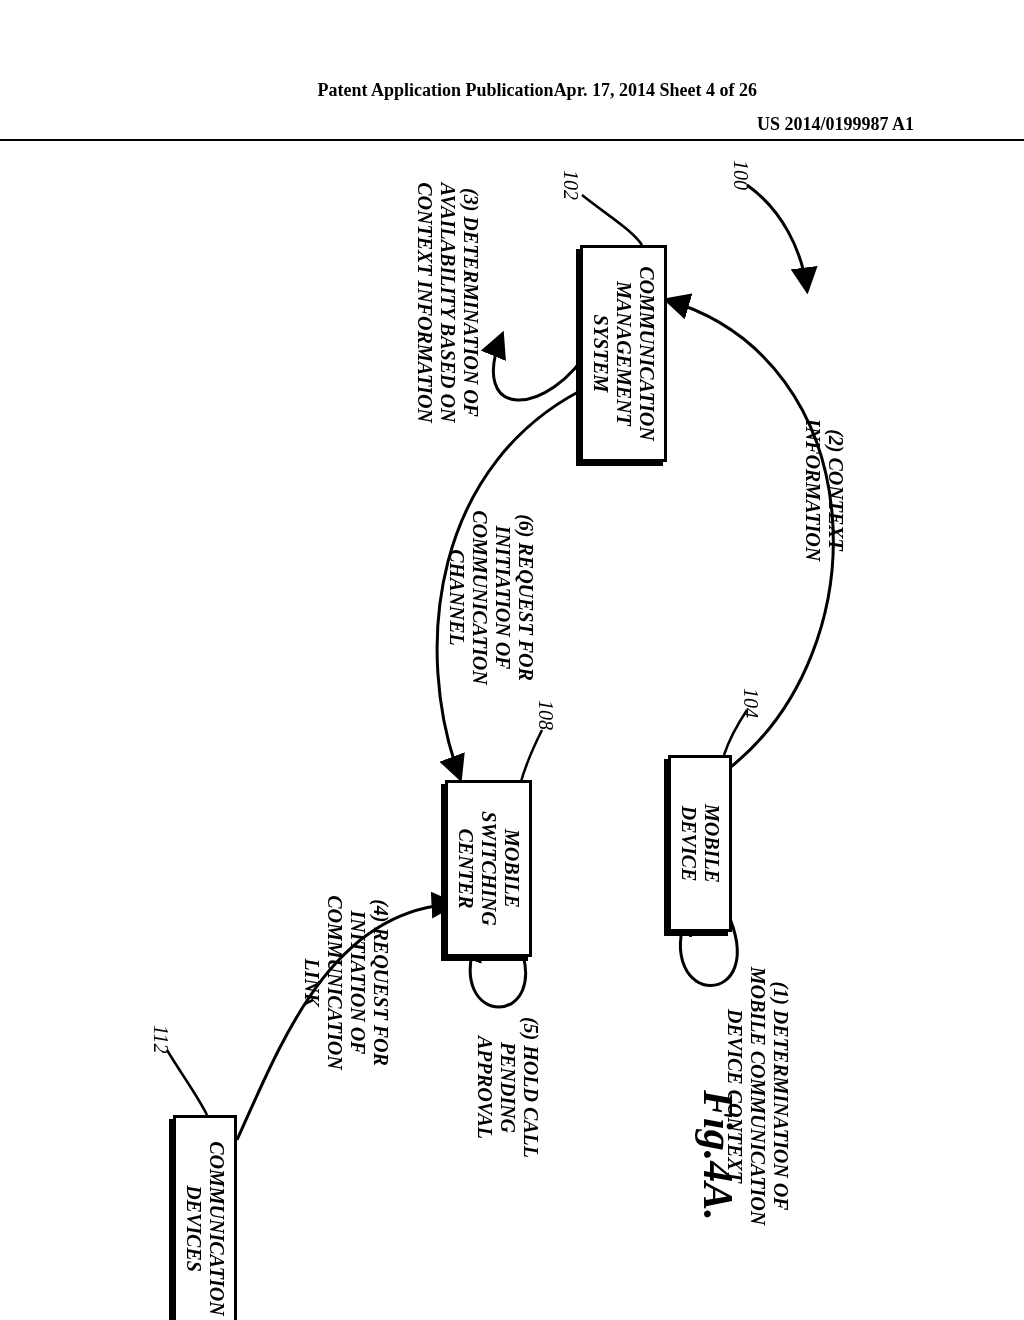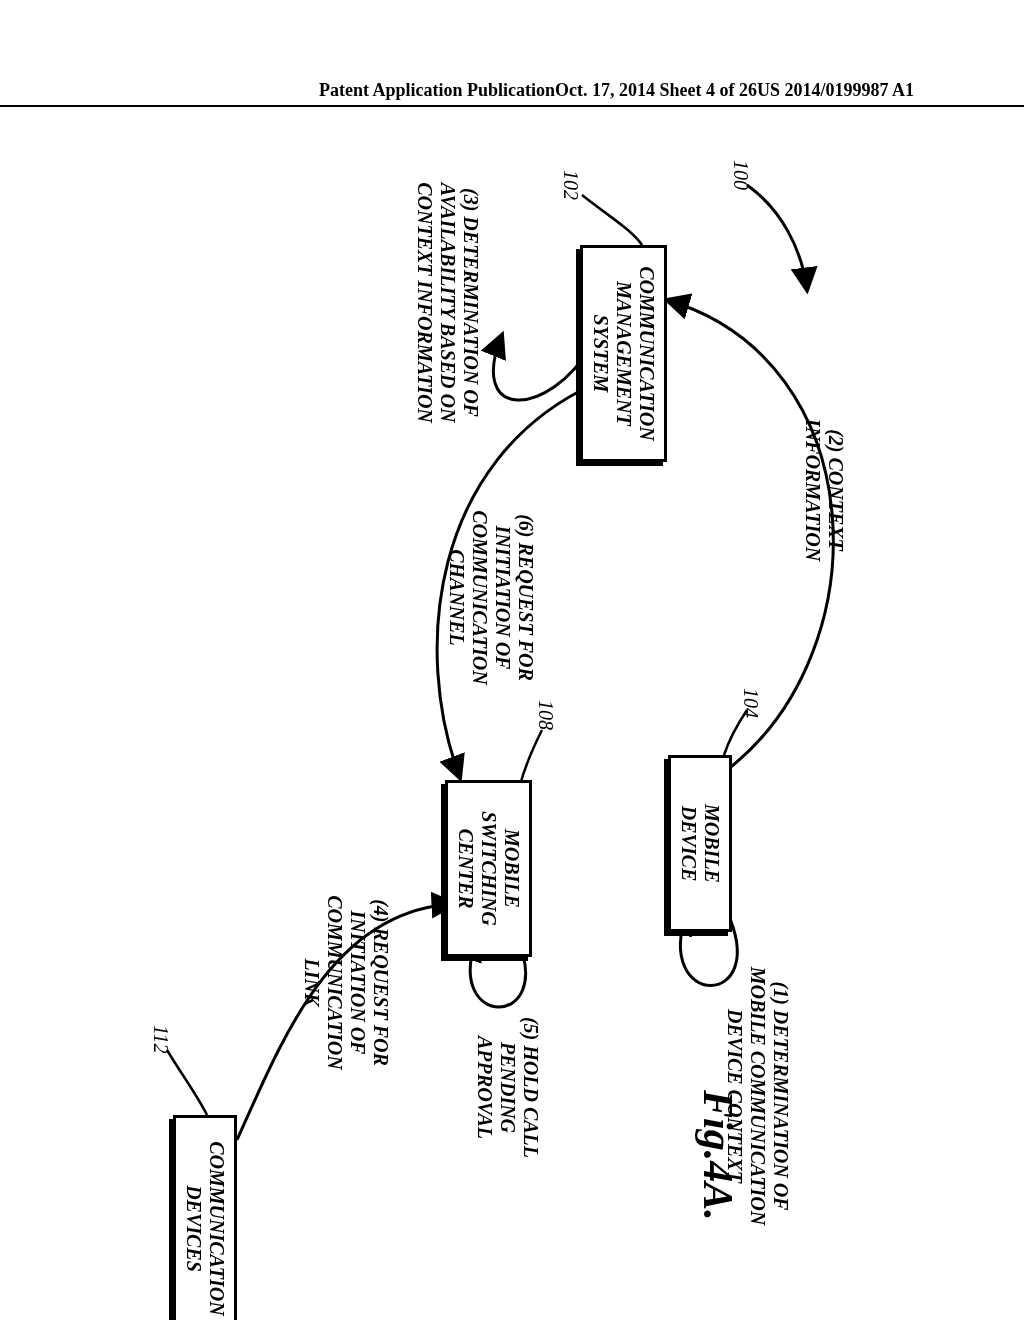--- a/index.html
+++ b/index.html
@@ -24,21 +24,21 @@
     border-bottom: 2px solid #000;
     padding: 0 0 4px 0;
   }
   .header-row {
     display: flex;
     justify-content: flex-end;
     font-weight: bold;
     font-size: 18px;
     padding: 0 110px 0 110px;
   }
-  .header-right { white-space: nowrap; }
+  .header-right { white-space: nowrap; margin-top: 34px; }
 
   
   .figwrap {
     position: absolute;
     left: 512px;
     top: 680px;
     width: 1100px;
     height: 780px;
     transform: translate(-50%, -50%) rotate(90deg);
   }
@@ -83,21 +83,21 @@
   svg { position: absolute; left: 0; top: 0; overflow: visible; }
 </style>
 </head>
 <body>
 
 <div class="page">
 
   <div class="header">
     <div class="header-row">
       <span>Patent Application Publication</span>
-      <span>Oct. 17, 2014  Sheet 4 of 26</span>
+      <span>Apr. 17, 2014  Sheet 4 of 26</span>
       <span class="header-right">US 2014/0199987 A1</span>
     </div>
   </div>
 
   <div class="figwrap">
     <div class="stage">
 
       <svg width="1100" height="780">
         <defs>
           <marker id="ah" viewBox="0 0 12 12" refX="10" refY="6" markerWidth="9" markerHeight="9" orient="auto">

